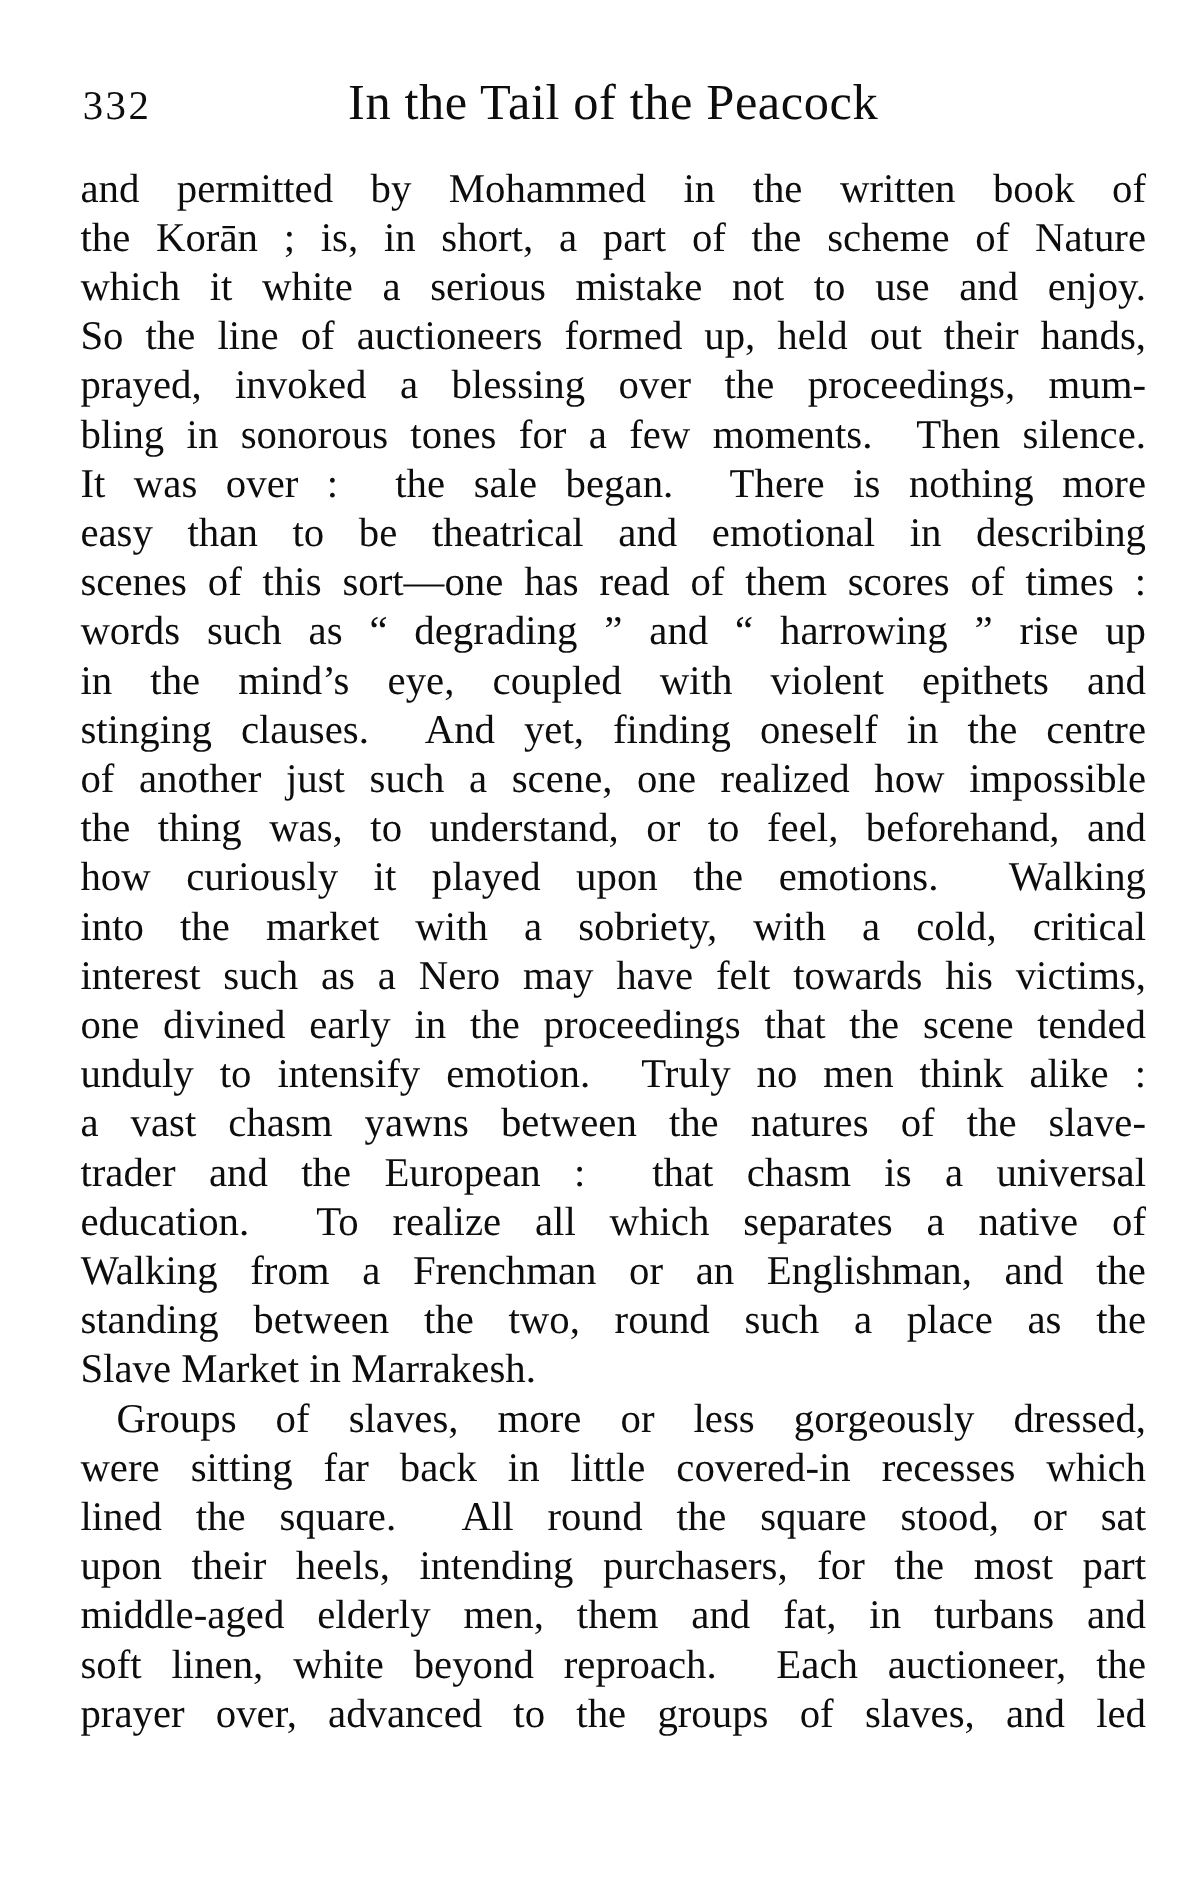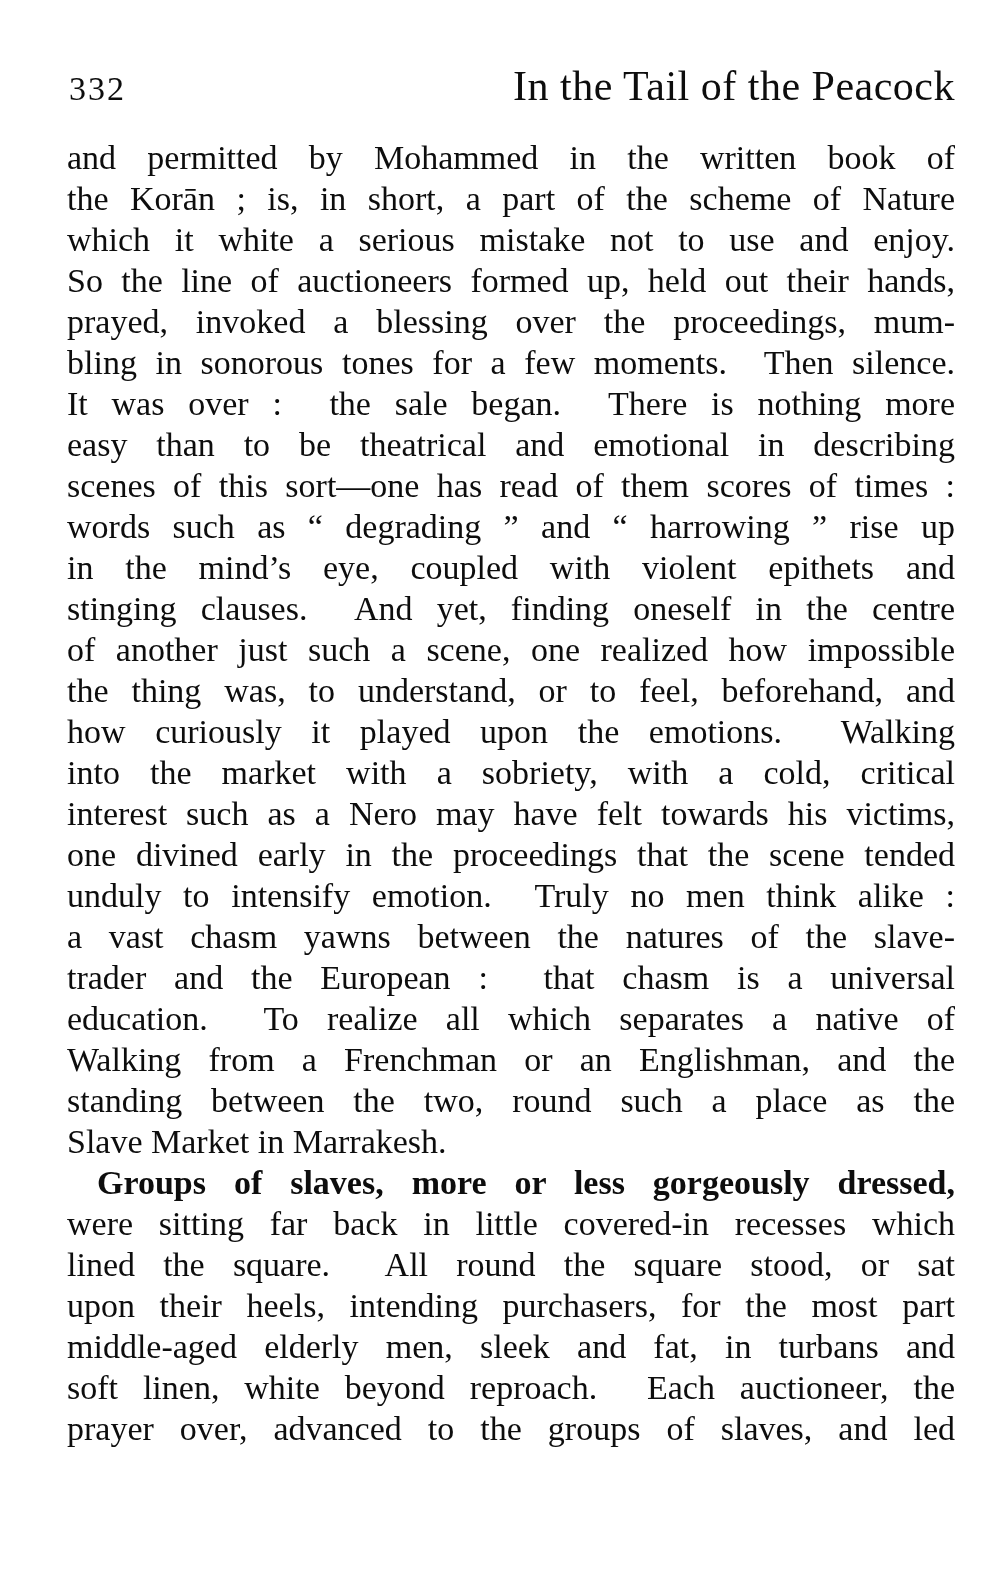--- a/index.html
+++ b/index.html
@@ -26,21 +26,21 @@
   }
   .pagenum {
     position: absolute;
     left: 2px;
     top: 8px;
     font-size: 34px;
     letter-spacing: 2px;
   }
   .running-title {
     display: block;
-    text-align: right;
+    text-align: center;
     font-size: 42px;
     letter-spacing: 0.5px;
   }
   .textblock {
     position: absolute;
     left: 35px;
     top: 137px;
     width: 888px;
     font-size: 34px;
     line-height: 41px;
@@ -51,21 +51,20 @@
     text-align-last: justify;
     height: 41px;
     overflow: hidden;
   }
   .line.unjustified {
     text-align: right;
     text-align-last: left;
   }
   .line.indent {
     text-indent: 30px;
-    font-weight: bold;
   }
 </style>
 </head>
 <body>
 
 <div class="page">
   <div class="header">
     <span class="pagenum">332</span>
     <span class="running-title">In the Tail of the Peacock</span>
   </div>
@@ -92,17 +91,17 @@
       <div class="line">a vast chasm yawns between the natures of the slave-</div>
       <div class="line">trader and the European :  that chasm is a universal</div>
       <div class="line">education.  To realize all which separates a native of</div>
       <div class="line">Walking from a Frenchman or an Englishman, and the</div>
       <div class="line">standing between the two, round such a place as the</div>
       <div class="line unjustified">Slave Market in Marrakesh.</div>
       <div class="line indent">Groups of slaves, more or less gorgeously dressed,</div>
       <div class="line">were sitting far back in little covered-in recesses which</div>
       <div class="line">lined the square.  All round the square stood, or sat</div>
       <div class="line">upon their heels, intending purchasers, for the most part</div>
-      <div class="line">middle-aged elderly men, sleek and fat, in turbans and</div>
+      <div class="line">middle-aged elderly men, them and fat, in turbans and</div>
       <div class="line">soft linen, white beyond reproach.  Each auctioneer, the</div>
       <div class="line">prayer over, advanced to the groups of slaves, and led</div>
     </div>
 </div>
 
 </body></html>

